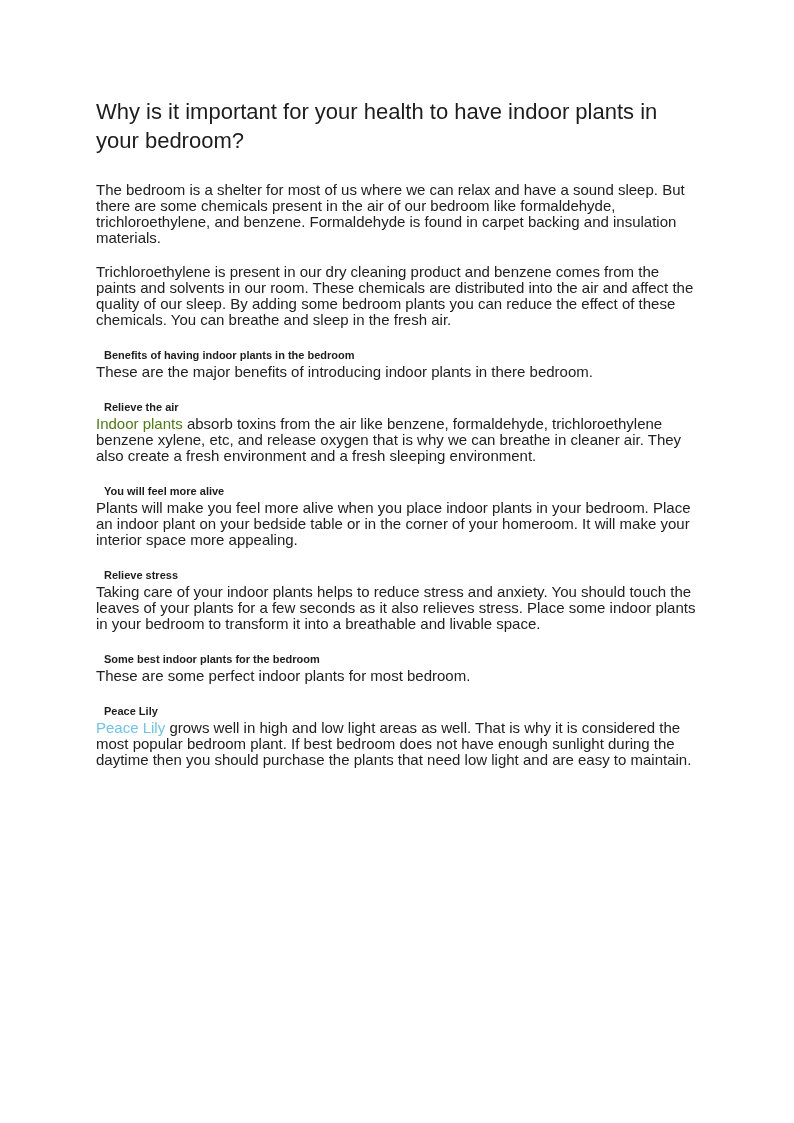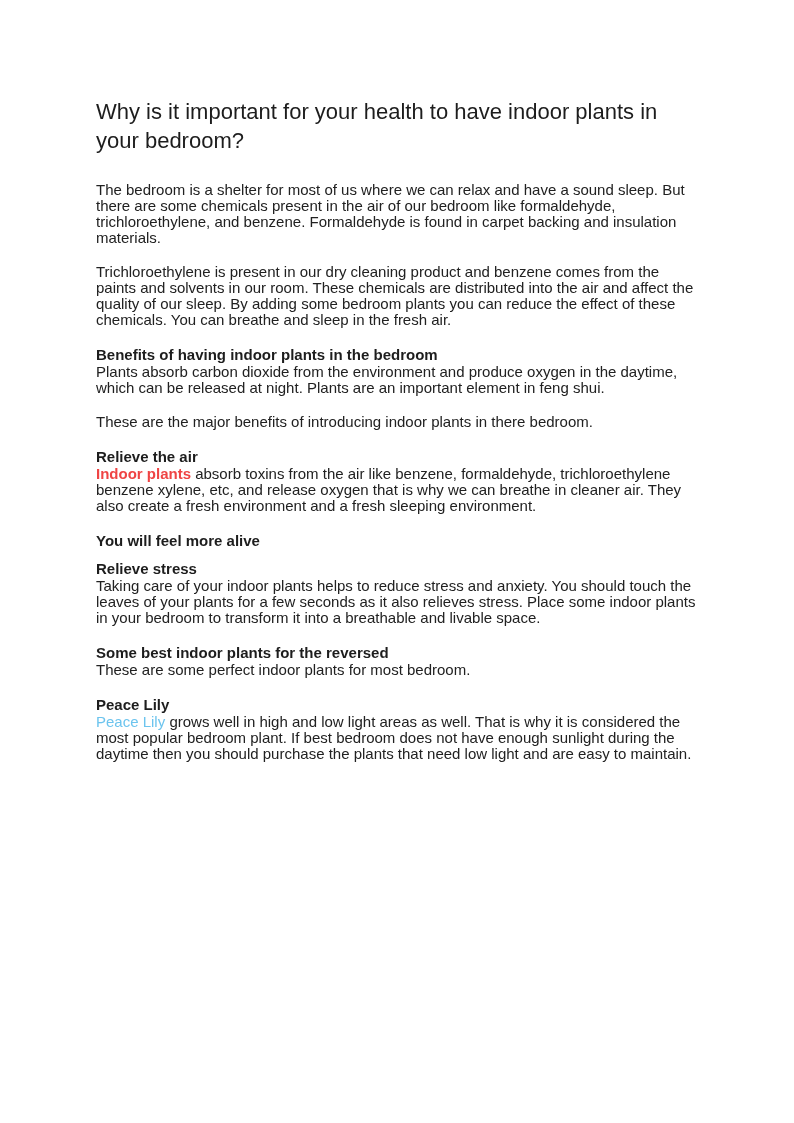--- a/index.html
+++ b/index.html
@@ -28,72 +28,72 @@
     color: #1d1d1d;
     margin: 0 0 27px 0;
   }
   p.body-text {
     font-size: 15px;
     line-height: 16px;
     margin: 0 0 18px 0;
     color: #212121;
   }
   h2.section-heading {
-    font-size: 15px;
+    font-size: 11px;
     line-height: 18px;
     font-weight: bold;
     color: #1d1d1d;
-    margin: 10px 0 0 0;
+    margin: 10px 0 0 8px;
   }
   h2.gap-lg {
     margin-top: 17px;
   }
   a.link {
     text-decoration: none;
     cursor: pointer;
   }
   a.link-primary {
-    color: #ef4444;
-    font-weight: bold;
+    color: #4d7c0f;
+    font-weight: normal;
   }
   a.link-light {
     color: #6cc4ee;
     font-weight: normal;
   }
 </style>
 </head>
 <body>
 
 <div class="page">
 
   <h1 class="title">Why is it important for your health to have indoor plants in your bedroom?</h1>
 
   <p class="body-text">The bedroom is a shelter for most of us where we can relax and have a sound sleep. But there are some chemicals present in the air of our bedroom like formaldehyde, trichloroethylene, and benzene. Formaldehyde is found in carpet backing and insulation materials.</p>
 
   <p class="body-text">Trichloroethylene is present in our dry cleaning product and benzene comes from the paints and solvents in our room. These chemicals are distributed into the air and affect the quality of our sleep. By adding some bedroom plants you can reduce the effect of these chemicals. You can breathe and sleep in the fresh air.</p>
 
   <h2 class="section-heading gap-lg">Benefits of having indoor plants in the bedroom</h2>
 
 
-  <p class="body-text">Plants absorb carbon dioxide from the environment and produce oxygen in the daytime, which can be released at night. Plants are an important element in feng shui.</p>
 
   <p class="body-text">These are the major benefits of introducing indoor plants in there bedroom.</p>
 
   <h2 class="section-heading">Relieve the air</h2>
 
   <p class="body-text"><a href="#" class="link link-primary">Indoor plants</a><span> absorb toxins from the air like benzene, formaldehyde, trichloroethylene benzene xylene, etc, and release oxygen that is why we can breathe in cleaner air. They also create a fresh environment and a fresh sleeping environment.</span></p>
 
   <h2 class="section-heading">You will feel more alive</h2>
 
+  <p class="body-text">Plants will make you feel more alive when you place indoor plants in your bedroom. Place an indoor plant on your bedside table or in the corner of your homeroom. It will make your interior space more appealing.</p>
 
   <h2 class="section-heading">Relieve stress</h2>
 
   <p class="body-text">Taking care of your indoor plants helps to reduce stress and anxiety. You should touch the leaves of your plants for a few seconds as it also relieves stress. Place some indoor plants in your bedroom to transform it into a breathable and livable space.</p>
 
-  <h2 class="section-heading">Some best indoor plants for the reversed</h2>
+  <h2 class="section-heading">Some best indoor plants for the bedroom</h2>
 
 
   <p class="body-text">These are some perfect indoor plants for most bedroom.</p>
 
   <h2 class="section-heading">Peace Lily</h2>
 
   <p class="body-text"><a href="#" class="link link-light">Peace Lily</a><span> grows well in high and low light areas as well. That is why it is considered the most popular bedroom plant. If best bedroom does not have enough sunlight during the daytime then you should purchase the plants that need low light and are easy to maintain.</span></p>
 
 </div>
 

